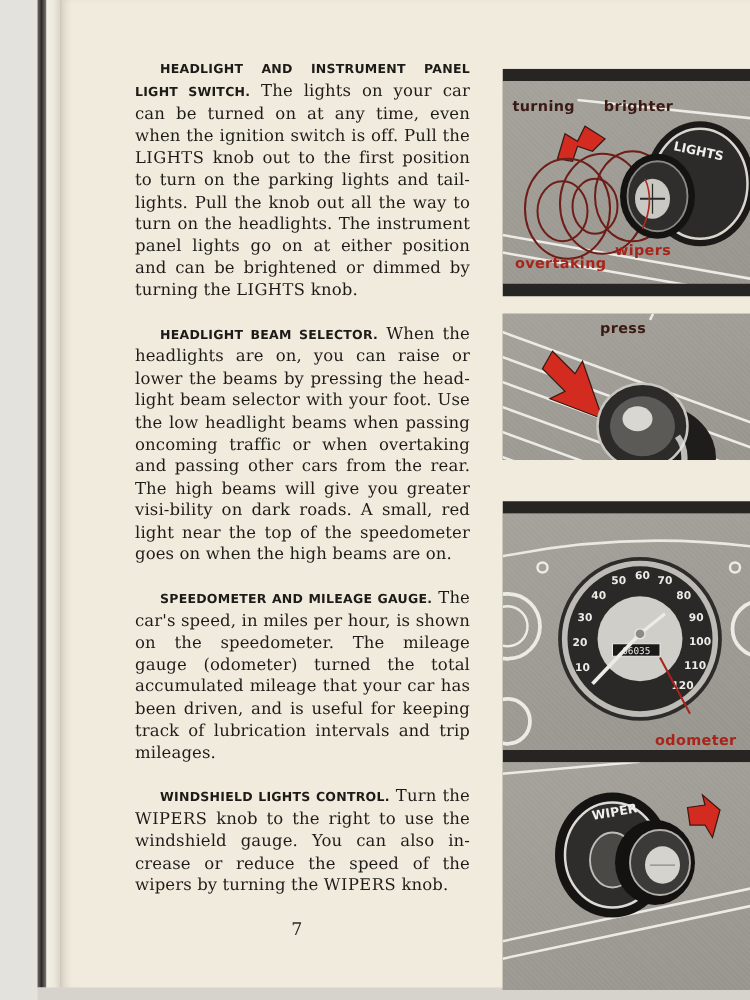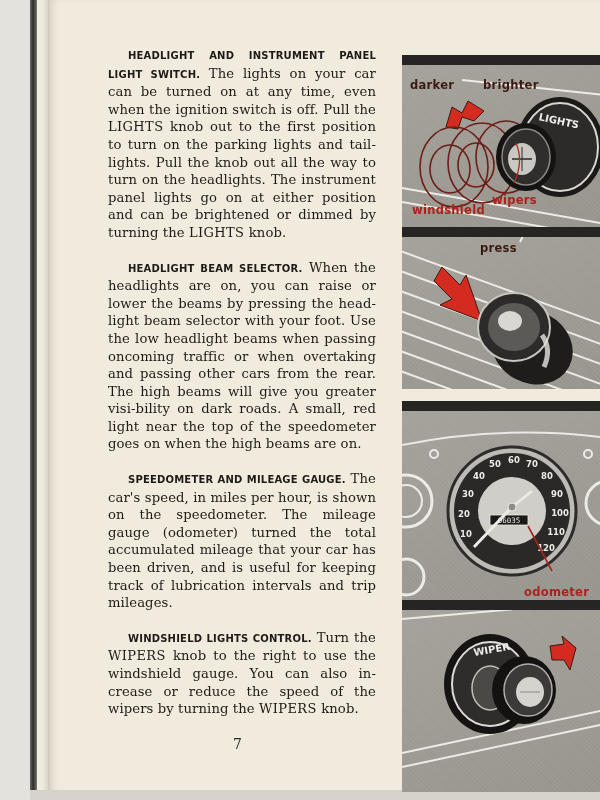--- a/index.html
+++ b/index.html
@@ -82,29 +82,29 @@
       <ellipse cx="158" cy="82" rx="38" ry="44" fill="#2c2b29" stroke="#d8d6cf" stroke-width="2"></ellipse>
       <text x="136" y="58" font-family="DejaVu Sans, sans-serif" font-weight="bold" font-size="10" fill="#eeeeea" transform="rotate(12 150 58)">LIGHTS</text>
 
       <ellipse cx="124" cy="92" rx="30" ry="34" fill="#141312"></ellipse>
       <ellipse cx="124" cy="92" rx="24" ry="28" fill="#2f2e2c" stroke="#8a8983" stroke-width="1.5"></ellipse>
       <ellipse cx="120" cy="94" rx="14" ry="16" fill="#c9c8c2"></ellipse>
       <line x1="110" y1="94" x2="130" y2="94" stroke="#2a2a28" stroke-width="1.5"></line>
       <line x1="120" y1="82" x2="120" y2="106" stroke="#2a2a28" stroke-width="1"></line>
       <path d="M114 78 Q122 96 112 118" stroke="#b02a20" stroke-width="1.3" fill="none"></path>
     </svg>
-    <span class="label dark" style="left:8px;top:13px;">darker</span>
+    <span class="label dark" style="left:8px;top:13px;">turning</span>
     <span class="label dark" style="left:81px;top:13px;">brighter</span>
-    <span class="label red" style="left:10px;top:138px;">windshield</span>
+    <span class="label red" style="left:10px;top:138px;">overtaking</span>
     <span class="label red" style="left:90px;top:128px;">wipers</span>
   </div>
 
   <div class="bar" style="top:172px;"></div>
 
-  <div class="panel" style="top:182px;height:152px;">
+  <div class="panel" style="top:196px;height:117px;">
     <div class="tone"></div>
     <div class="stripe" style="left:-10px;top:10px;width:240px;transform:rotate(20deg);"></div>
     <div class="stripe" style="left:-10px;top:30px;width:240px;transform:rotate(20deg);"></div>
     <div class="stripe" style="left:-10px;top:50px;width:240px;transform:rotate(20deg);"></div>
     <div class="stripe" style="left:-10px;top:70px;width:240px;transform:rotate(20deg);"></div>
     <div class="stripe" style="left:-10px;top:90px;width:240px;transform:rotate(20deg);"></div>
     <div class="stripe" style="left:-10px;top:110px;width:240px;transform:rotate(20deg);"></div>
     <div class="stripe" style="left:-10px;top:130px;width:240px;transform:rotate(20deg);"></div>
     <div class="stripe" style="left:-10px;top:150px;width:240px;transform:rotate(20deg);"></div>
     <div class="stripe" style="left:118px;top:4px;width:50px;transform:rotate(-64deg);"></div>

